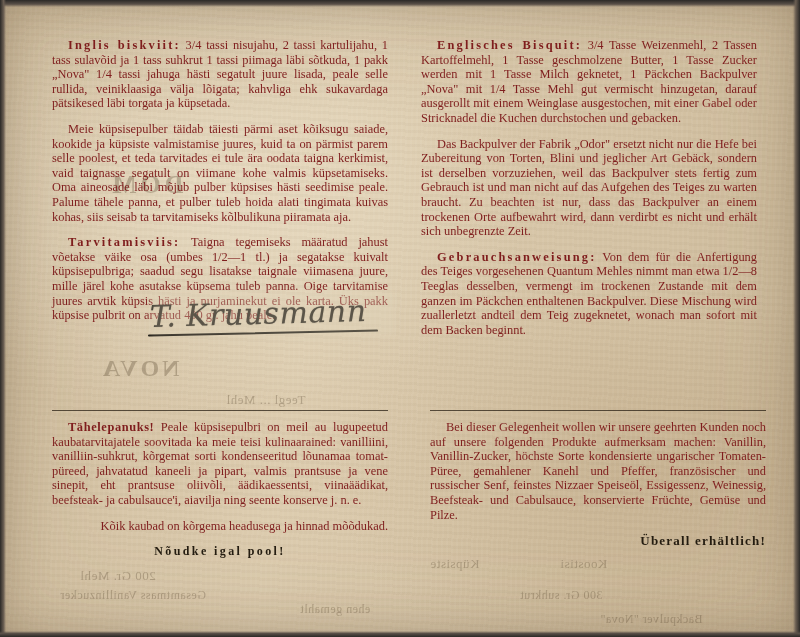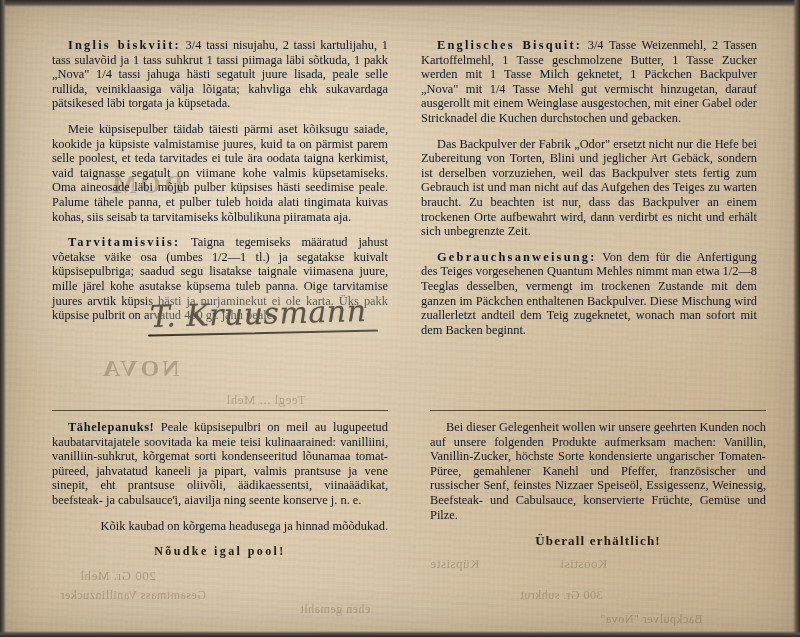--- a/index.html
+++ b/index.html
@@ -73,21 +73,21 @@
   #col-left  { left: 52px; }
   #col-right { left: 421px; }
 
   .para {
     font-size: 12.4px;
     line-height: 14.6px;
     text-align: justify;
     margin: 0 0 11px 0;
     text-indent: 16px;
     font-family: "Liberation Serif", serif;
-    color: #0f172a;
+    color: #7f1d1d;
   }
   .lead {
     letter-spacing: 2.2px;
     font-weight: bold;
   }
   .lead2 {
     font-weight: bold;
     letter-spacing: 0.6px;
   }
 
@@ -110,21 +110,21 @@
   #bottom-right { left: 430px; }
 
   .center {
     text-align: right;
     text-indent: 0;
   }
   .slogan {
     font-weight: bold;
     font-size: 13px;
     letter-spacing: 1.2px;
-    text-align: center;
+    text-align: right;
     text-indent: 0;
     margin: 6px 0 4px 0;
   }
   .slogan-lg {
     font-weight: bold;
     font-size: 13.5px;
     letter-spacing: 0.4px;
     text-align: center;
     text-indent: 0;
     margin: 10px 0 3px 0;

